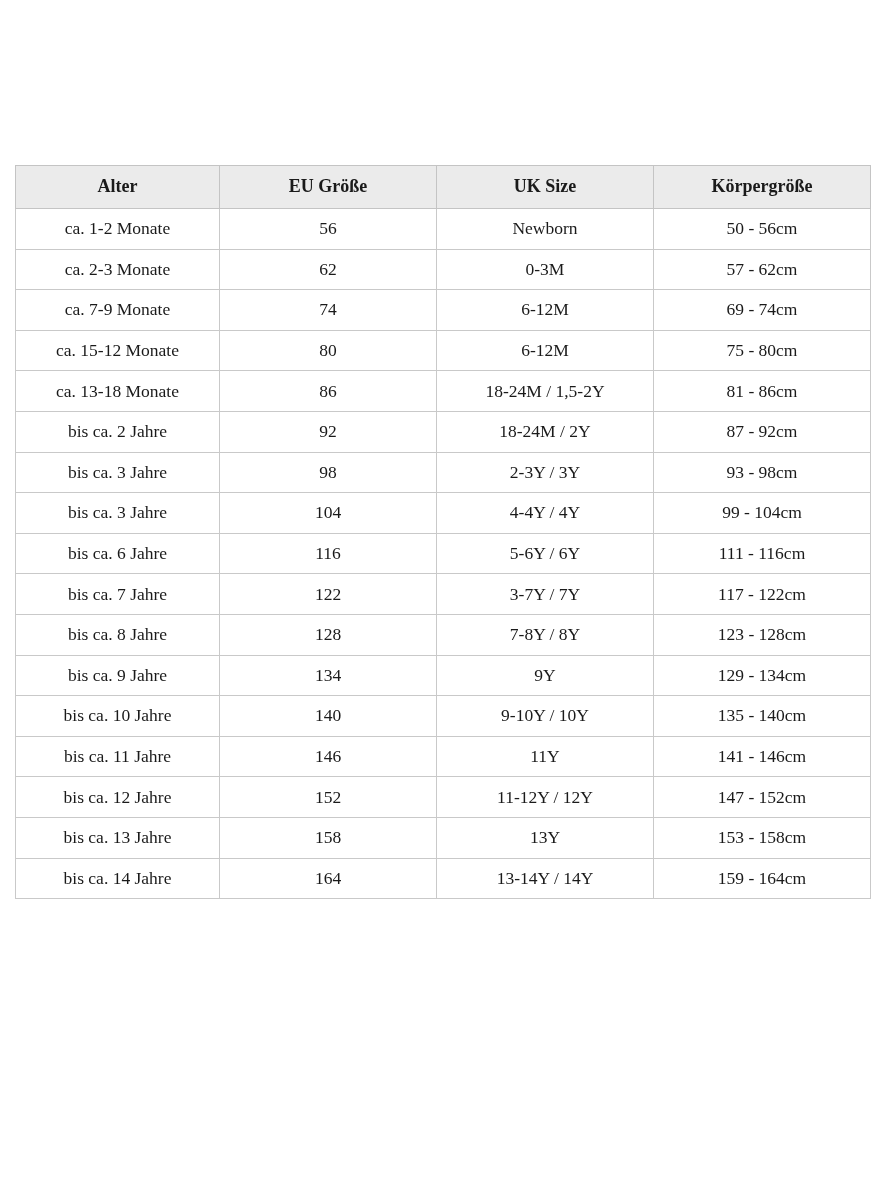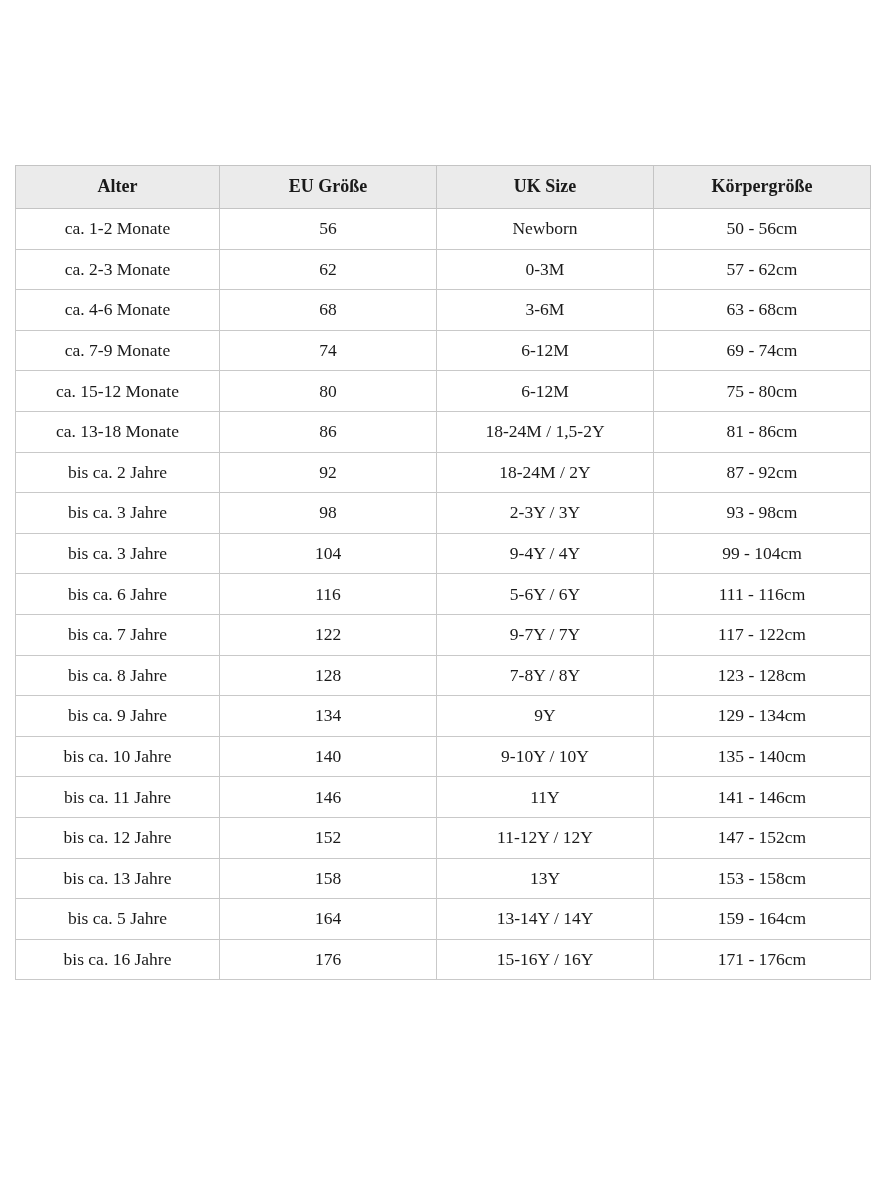--- a/index.html
+++ b/index.html
@@ -86,26 +86,20 @@
             <td>Newborn</td>
             <td>50 - 56cm</td>
           </tr>
           <tr>
             <td>ca. 2-3 Monate</td>
             <td>62</td>
             <td>0-3M</td>
             <td>57 - 62cm</td>
           </tr>
           <tr>
-            <td>ca. 4-6 Monate</td>
-            <td>68</td>
-            <td>3-6M</td>
-            <td>63 - 68cm</td>
-          </tr>
-          <tr>
             <td>ca. 7-9 Monate</td>
             <td>74</td>
             <td>6-12M</td>
             <td>69 - 74cm</td>
           </tr>
           <tr>
             <td>ca. 15-12 Monate</td>
             <td>80</td>
             <td>6-12M</td>
             <td>75 - 80cm</td>
@@ -124,33 +118,33 @@
           </tr>
           <tr>
             <td>bis ca. 3 Jahre</td>
             <td>98</td>
             <td>2-3Y / 3Y</td>
             <td>93 - 98cm</td>
           </tr>
           <tr>
             <td>bis ca. 3 Jahre</td>
             <td>104</td>
-            <td>9-4Y / 4Y</td>
+            <td>4-4Y / 4Y</td>
             <td>99 - 104cm</td>
           </tr>
           <tr>
             <td>bis ca. 6 Jahre</td>
             <td>116</td>
             <td>5-6Y / 6Y</td>
             <td>111 - 116cm</td>
           </tr>
           <tr>
             <td>bis ca. 7 Jahre</td>
             <td>122</td>
-            <td>9-7Y / 7Y</td>
+            <td>3-7Y / 7Y</td>
             <td>117 - 122cm</td>
           </tr>
           <tr>
             <td>bis ca. 8 Jahre</td>
             <td>128</td>
             <td>7-8Y / 8Y</td>
             <td>123 - 128cm</td>
           </tr>
           <tr>
             <td>bis ca. 9 Jahre</td>
@@ -176,27 +170,21 @@
             <td>11-12Y / 12Y</td>
             <td>147 - 152cm</td>
           </tr>
           <tr>
             <td>bis ca. 13 Jahre</td>
             <td>158</td>
             <td>13Y</td>
             <td>153 - 158cm</td>
           </tr>
           <tr>
-            <td>bis ca. 5 Jahre</td>
+            <td>bis ca. 14 Jahre</td>
             <td>164</td>
             <td>13-14Y / 14Y</td>
             <td>159 - 164cm</td>
-          </tr>
-          <tr>
-            <td>bis ca. 16 Jahre</td>
-            <td>176</td>
-            <td>15-16Y / 16Y</td>
-            <td>171 - 176cm</td>
           </tr>
         </tbody>
     </table>
   </div>
 </div>
 
 </body></html>

